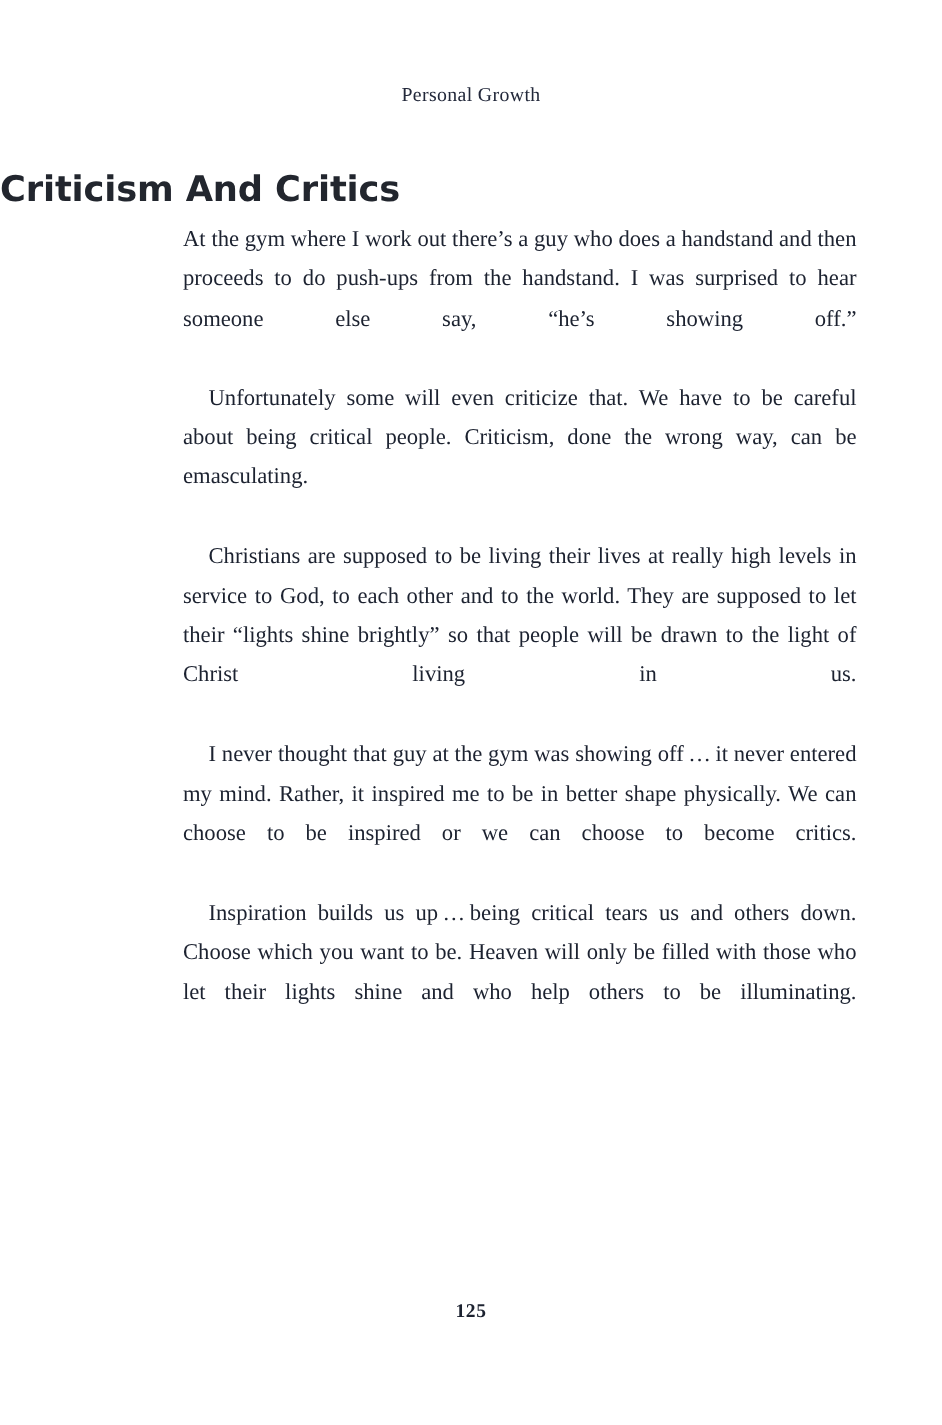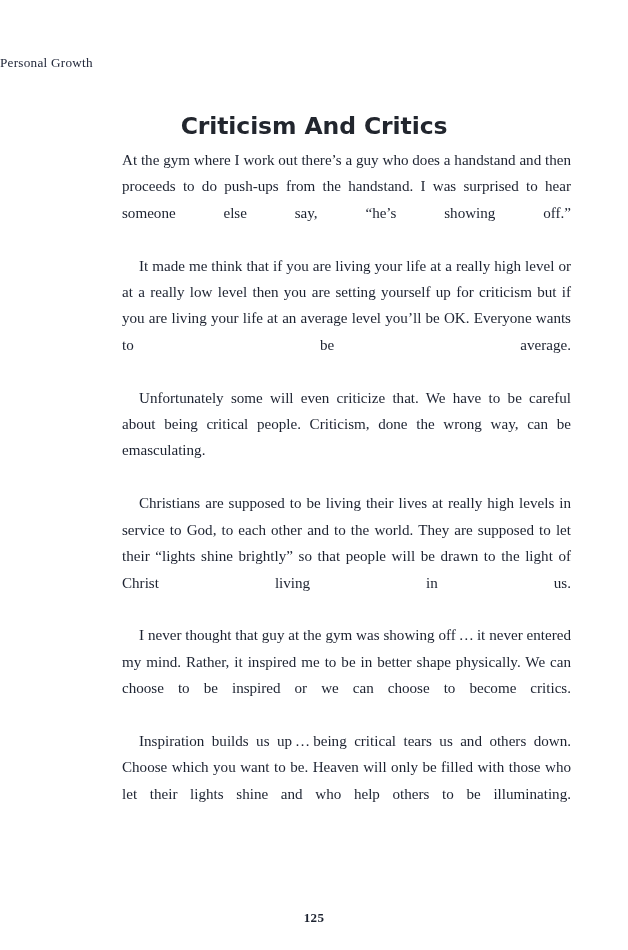--- a/index.html
+++ b/index.html
@@ -25,34 +25,34 @@
     height: 950px;
     background: #ffffff;
   }
 
   
   .running-head {
     position: absolute;
     top: 55px;
     left: 0;
     width: 628px;
+    text-align: center;
     font-family: "Liberation Serif", "DejaVu Serif", serif;
     font-size: 13.2px;
     letter-spacing: 0.25px;
     color: #22283a;
     white-space: nowrap;
   }
 
   
   .chapter-title {
     position: absolute;
     top: 96px;
     left: 0;
     width: 628px;
-    text-align: center;
     font-family: "DejaVu Sans", "Liberation Sans", sans-serif;
     font-size: 23.5px;
     font-weight: 700;
     letter-spacing: -0.1px;
     color: #22262e;
     white-space: nowrap;
   }
 
   
   .body-column {
@@ -92,35 +92,33 @@
     top: 866px;
     left: 0;
     width: 628px;
     text-align: center;
     font-family: "Liberation Serif", "DejaVu Serif", serif;
     font-size: 13px;
     font-weight: 700;
     letter-spacing: 0.4px;
     color: #1c2230;
     font-variant-numeric: oldstyle-nums;
-    margin-top: 44px;
   }
 </style>
 </head>
 <body>
 
 <div class="page">
 
   <div class="running-head">Personal Growth</div>
 
   <h1 class="chapter-title">Criticism And Critics</h1>
 
   <div class="body-column">
     <p class="no-indent">At the gym where I work out there’s a guy who does a handstand and then proceeds to do push-ups from the handstand. I was surprised to hear someone else say, “he’s showing off.”</p>
-    <p>It made me think that if you are living your life at a really high level or at a really low level then you are setting yourself up for criticism but if you are living your life at an average level you’ll be OK. Everyone wants to be average.</p>
     <p>Unfortunately some will even criticize that. We have to be careful about being critical people. Criticism, done the wrong way, can be emasculating.</p>
     <p>Christians are supposed to be living their lives at really high levels in service to God, to each other and to the world. They are supposed to let their “lights shine brightly” so that people will be drawn to the light of Christ living in us.</p>
     <p>I never thought that guy at the gym was showing off … it never entered my mind. Rather, it inspired me to be in better shape physically. We can choose to be inspired or we can choose to become critics.</p>
     <p>Inspiration builds us up … being critical tears us and others down. Choose which you want to be. Heaven will only be filled with those who let their lights shine and who help others to be illuminating.</p>
   </div>
 
   <div class="folio">125</div>
 
 </div>
 

